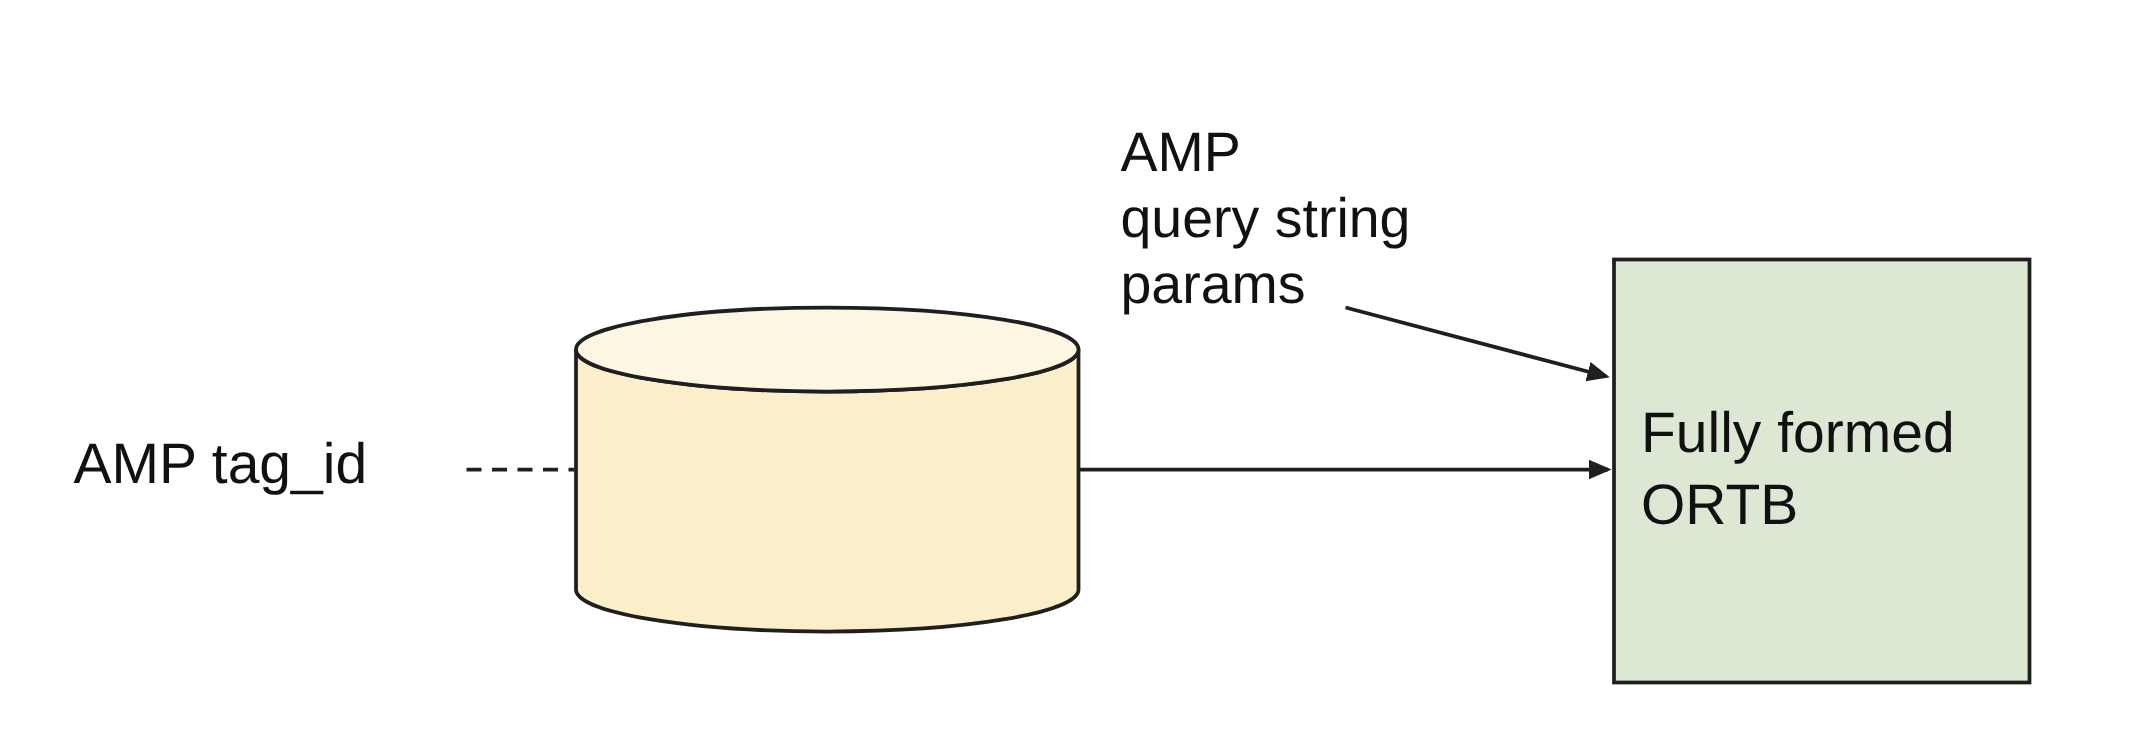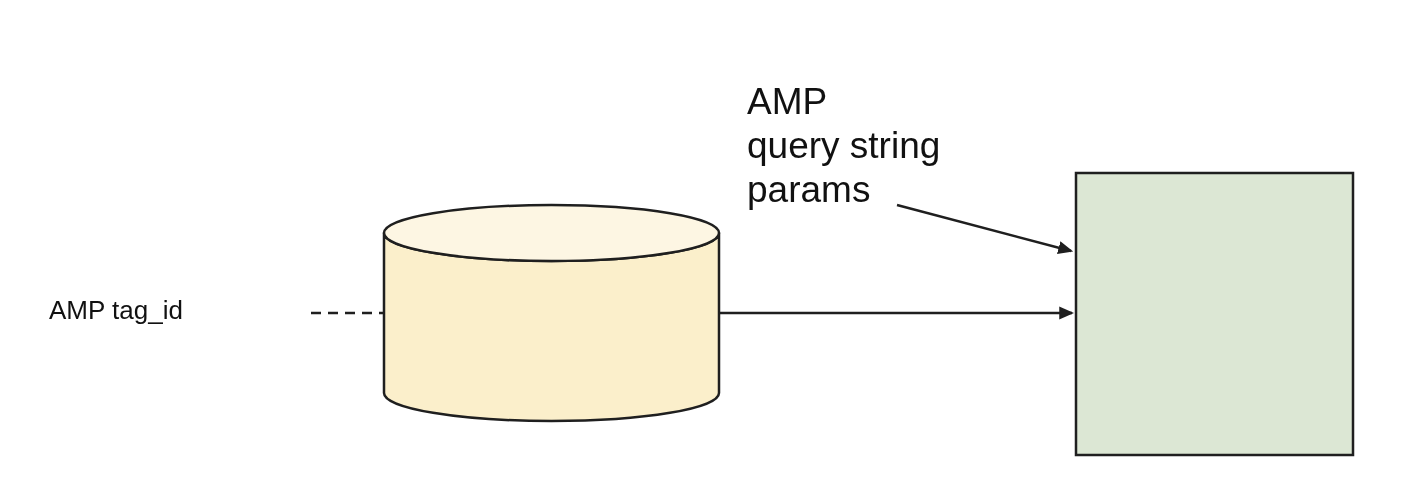--- a/index.html
+++ b/index.html
@@ -18,21 +18,21 @@
   .svg-layer {
     position: absolute;
     left: 0;
     top: 0;
     width: 1426px;
     height: 498px;
   }
   .label {
     position: absolute;
     color: #111111;
-    font-size: 26px;
+    font-size: 38px;
     line-height: 48px;
     white-space: pre-line;
     letter-spacing: 0px;
   }
   .label-tag-id {
     left: 49px;
     top: 288px;
     line-height: 44px;
   }
   .label-cylinder {
@@ -78,14 +78,16 @@
     <line x1="897" y1="205" x2="1071" y2="251" stroke-width="2.5" marker-end="url(#arrowhead)" stroke="#1f1f1f"></line>
   </svg>
 
   <div class="label label-tag-id">AMP tag_id</div>
 
 
   <div class="label label-query-params">AMP
 query string
 params</div>
 
+  <div class="label label-ortb">Fully formed
+ORTB</div>
 
 </div>
 
 </body></html>

